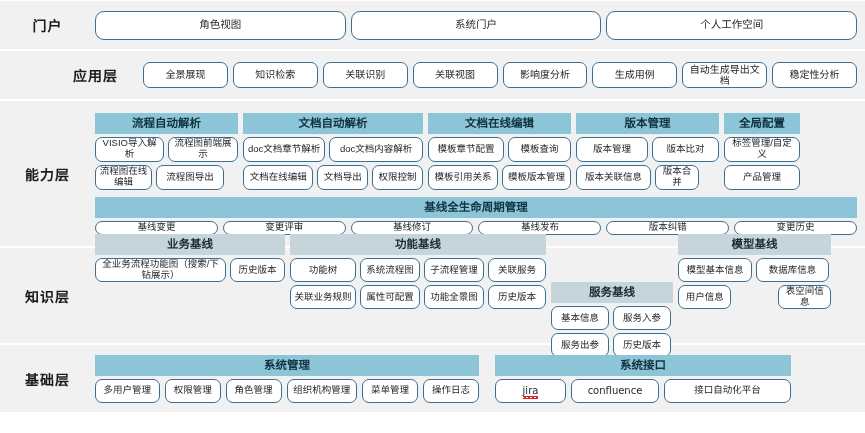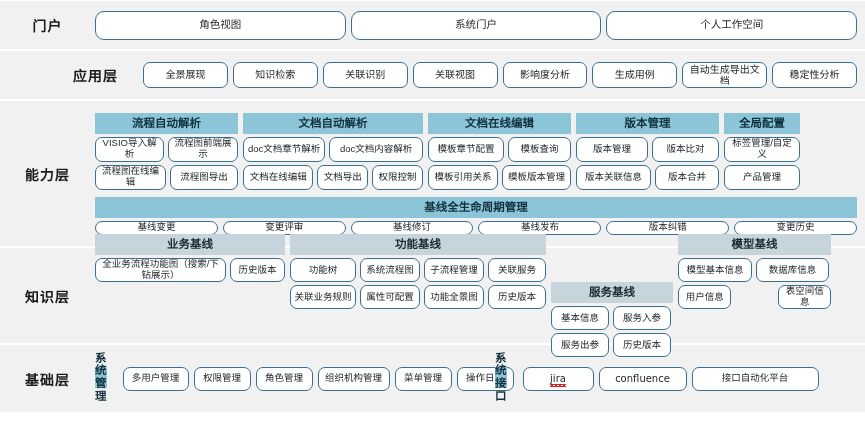--- a/index.html
+++ b/index.html
@@ -105,21 +105,21 @@
 
   
   .fullblock { display: flex; flex-direction: column; gap: 3px; margin-top: 4px; }
   .fullblock .pill-row .pill { flex: 1; height: 14px; }
 
   
   .kn-row .pill { height: 24px; }
 
   
   .found-wrap { display: flex; gap: 16px; align-items: stretch; }
-  .found-col { display: flex; flex-direction: row; gap: 16px; }
+  .found-col { display: flex; flex-direction: column; gap: 3px; }
   .found-col .pill-row .pill { height: 24px; }
 
   .jira-text {
     position: relative;
     display: inline-block;
     font-family: "DejaVu Sans", sans-serif;
     font-size: 10px;
   }
   .jira-text::after {
     content: "";
@@ -171,21 +171,21 @@
 
       <div class="cap-groups">
 
         <div class="cap-group" style="width:143px;">
           <div class="group-head">流程自动解析</div>
           <div class="cap-row">
             <div class="pill" style="width:69px;">VISIO导入解析</div>
             <div class="pill" style="width:70px;">流程图前端展示</div>
           </div>
           <div class="cap-row">
-            <div class="pill" style="width:71px;">流程图在线编辑</div>
+            <div class="pill" style="width:57px;">流程图在线编辑</div>
             <div class="pill" style="width:68px;">流程图导出</div>
           </div>
         </div>
 
         <div class="cap-group" style="width:180px;">
           <div class="group-head">文档自动解析</div>
           <div class="cap-row">
             <div class="pill" style="width:88px;">doc文档章节解析</div>
             <div class="pill" style="width:100px;">doc文档内容解析</div>
           </div>
@@ -209,21 +209,21 @@
         </div>
 
         <div class="cap-group" style="width:143px;">
           <div class="group-head">版本管理</div>
           <div class="cap-row">
             <div class="pill" style="width:72px;">版本管理</div>
             <div class="pill" style="width:67px;">版本比对</div>
           </div>
           <div class="cap-row">
             <div class="pill" style="width:75px;">版本关联信息</div>
-            <div class="pill" style="width:64px;">版本合并</div>
+            <div class="pill" style="width:44px;">版本合并</div>
           </div>
         </div>
 
         <div class="cap-group" style="width:76px;">
           <div class="group-head">全局配置</div>
           <div class="cap-row">
             <div class="pill" style="width:76px;">标签管理/自定义</div>
           </div>
           <div class="cap-row">
             <div class="pill" style="width:76px;">产品管理</div>

